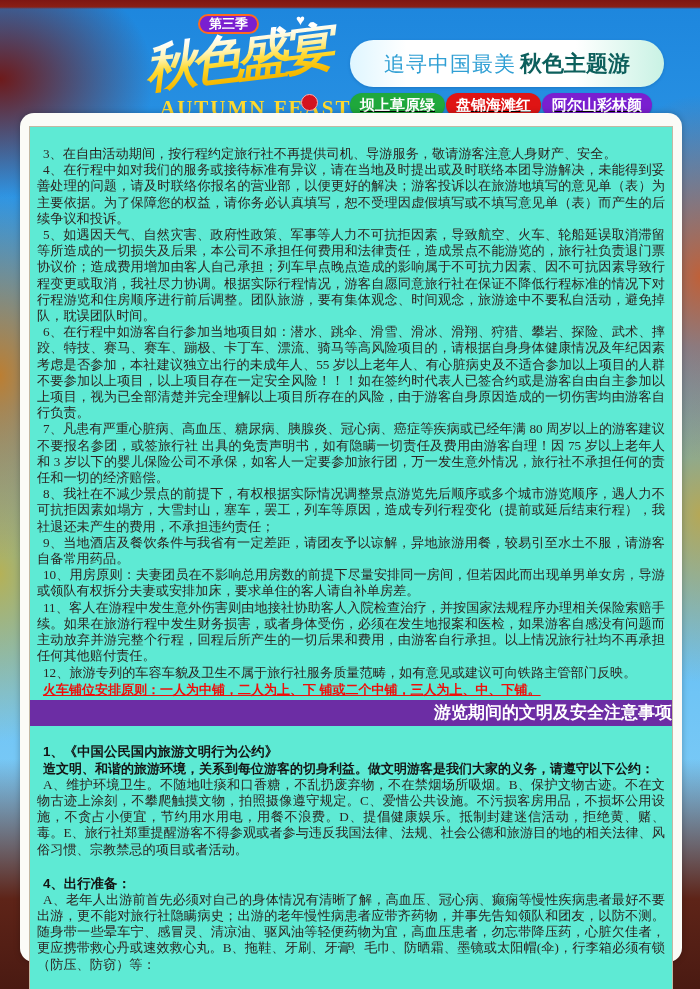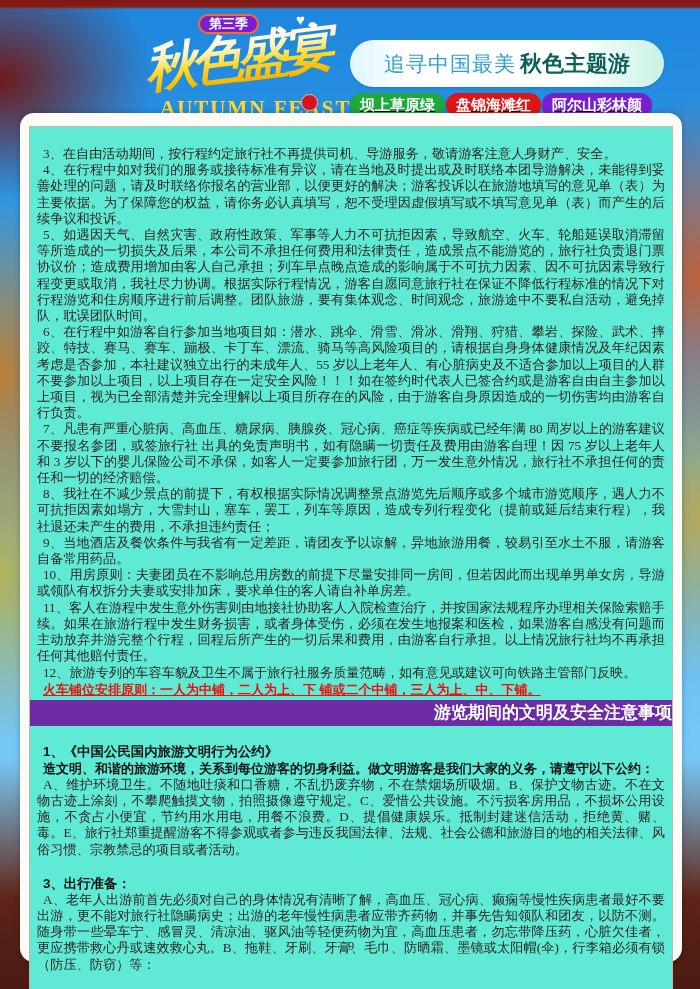--- a/index.html
+++ b/index.html
@@ -144,18 +144,18 @@
     <p>12、旅游专列的车容车貌及卫生不属于旅行社服务质量范畴，如有意见或建议可向铁路主管部门反映。</p>
 
     <p class="hl">火车铺位安排原则：一人为中铺，二人为上、下 铺或二个中铺，三人为上、中、下铺。</p>
 
     <div class="banner">游览期间的文明及安全注意事项</div>
 
     <p class="sec-title">1、《中国公民国内旅游文明行为公约》</p>
     <p class="sec-lead">造文明、和谐的旅游环境，关系到每位游客的切身利益。做文明游客是我们大家的义务，请遵守以下公约：</p>
     <p>A、维护环境卫生。不随地吐痰和口香糖，不乱扔废弃物，不在禁烟场所吸烟。B、保护文物古迹。不在文物古迹上涂刻，不攀爬触摸文物，拍照摄像遵守规定。C、爱惜公共设施。不污损客房用品，不损坏公用设施，不贪占小便宜，节约用水用电，用餐不浪费。D、提倡健康娱乐。抵制封建迷信活动，拒绝黄、赌、毒。E、旅行社郑重提醒游客不得参观或者参与违反我国法律、法规、社会公德和旅游目的地的相关法律、风俗习惯、宗教禁忌的项目或者活动。</p>
 
-    <p class="sec-title">3、出行准备：</p>
+    <p class="sec-title">4、出行准备：</p>
     <p>A、老年人出游前首先必须对自己的身体情况有清晰了解，高血压、冠心病、癫痫等慢性疾病患者最好不要出游，更不能对旅行社隐瞒病史；出游的老年慢性病患者应带齐药物，并事先告知领队和团友，以防不测。随身带一些晕车宁、感冒灵、清凉油、驱风油等轻便药物为宜，高血压患者，勿忘带降压药，心脏欠佳者，更应携带救心丹或速效救心丸。B、拖鞋、牙刷、牙膏、毛巾、防晒霜、墨镜或太阳帽(伞)，行李箱必须有锁（防压、防窃）等：</p>
 
   </div>
   <div class="pagenum">9</div>
 </div>
 
 </body></html>

